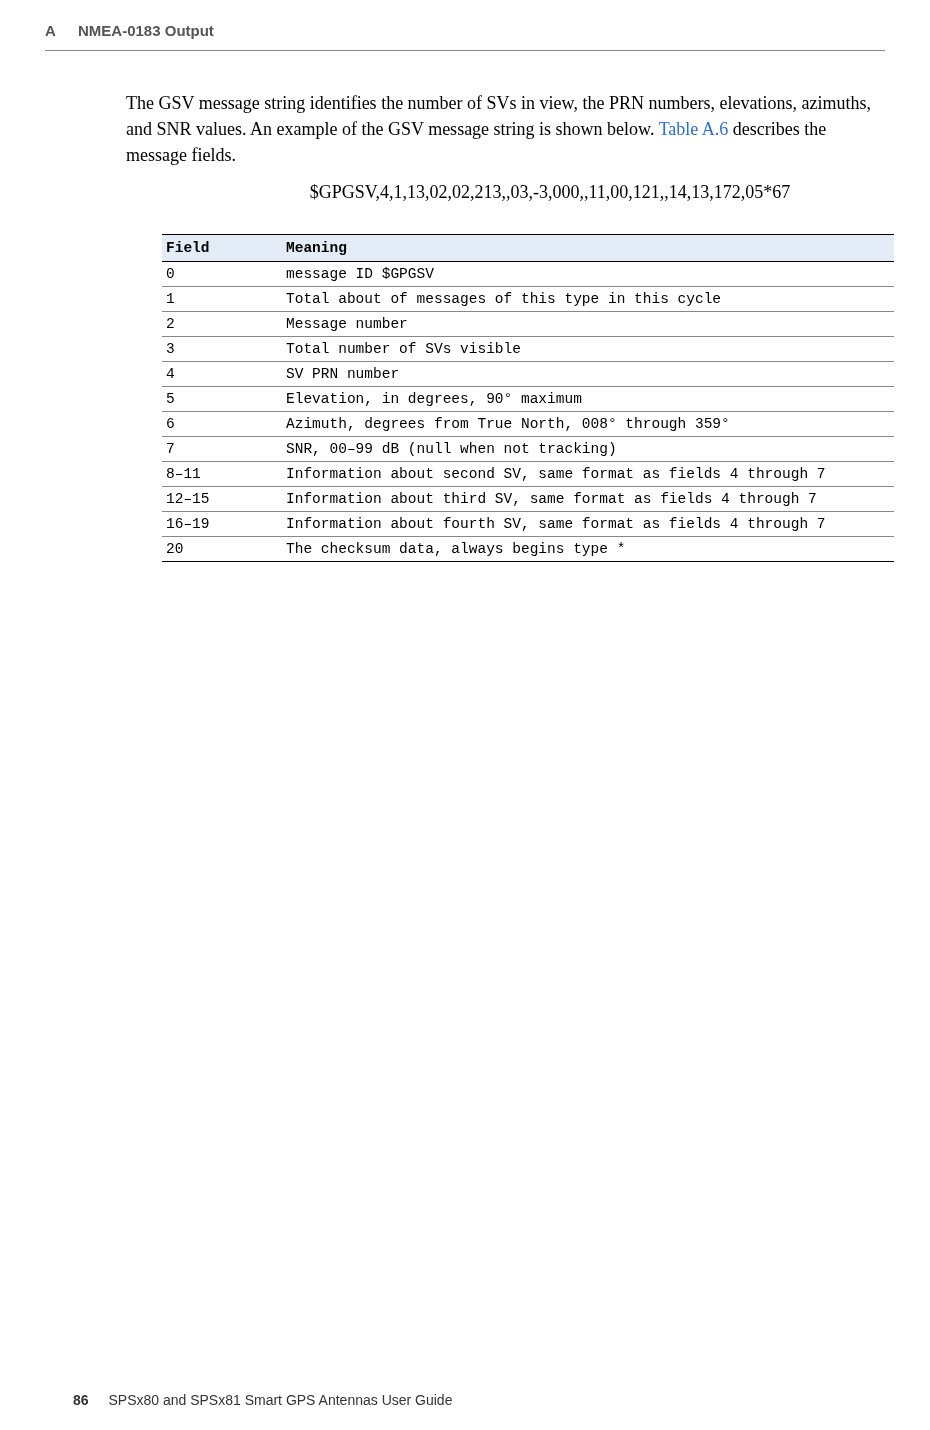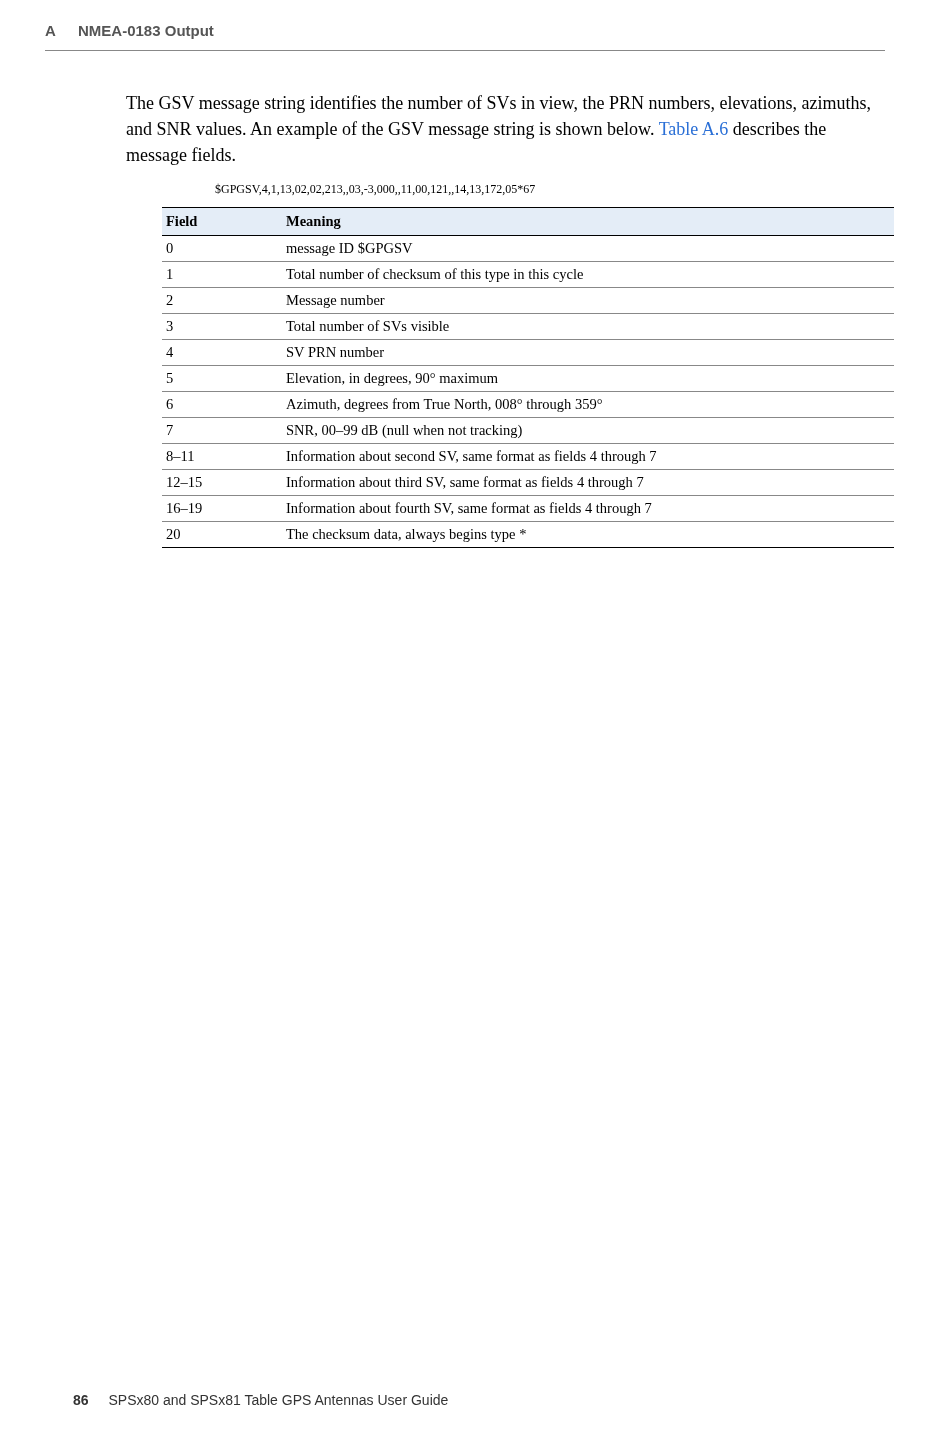--- a/index.html
+++ b/index.html
@@ -61,39 +61,40 @@
     font-size: 18px;
     line-height: 1.45;
     color: #000;
     margin-bottom: 14px;
   }
   .body-text .link {
     color: #2a6fd6;
   }
   .example {
     margin-left: 165px;
-    font-size: 12px;
-    margin-bottom: 10px;
+    font-size: 18px;
+    margin-bottom: 31px;
+    text-align: center;
   }
   .table-caption {
     margin-left: 112px;
     font-family: Verdana, Arial, sans-serif;
     font-size: 15px;
     font-weight: 600;
     margin-bottom: 8px;
   }
   .table-caption .tnum {
     display: inline-block;
     width: 108px;
   }
   table.msg {
     margin-left: 112px;
     border-collapse: collapse;
     width: 732px;
-    font-family: Liberation Serif, serif;
+    font-family: Liberation Mono, monospace;
     font-size: 14.5px;
   }
   table.msg thead tr {
     background: #e4edf7;
   }
   table.msg th {
     text-align: left;
     font-weight: bold;
     padding: 5px 8px 5px 4px;
     border-top: 1.5px solid #000;
@@ -149,21 +150,21 @@
         <th>Meaning</th>
       </tr>
     </thead>
     <tbody>
       <tr>
           <td class="fcol">0</td>
           <td>message ID $GPGSV</td>
         </tr>
       <tr>
           <td class="fcol">1</td>
-          <td>Total number of checksum of this type in this cycle</td>
+          <td>Total about of messages of this type in this cycle</td>
         </tr>
       <tr>
           <td class="fcol">2</td>
           <td>Message number</td>
         </tr>
       <tr>
           <td class="fcol">3</td>
           <td>Total number of SVs visible</td>
         </tr>
       <tr>
@@ -197,14 +198,14 @@
       <tr>
           <td class="fcol">20</td>
           <td>The checksum data, always begins type *</td>
         </tr>
     </tbody>
   </table>
 </div>
 
 <div class="footer">
   <span class="pnum">86</span>
-  <span>SPSx80 and SPSx81 Table GPS Antennas User Guide</span>
+  <span>SPSx80 and SPSx81 Smart GPS Antennas User Guide</span>
 </div>
 
 </body></html>

